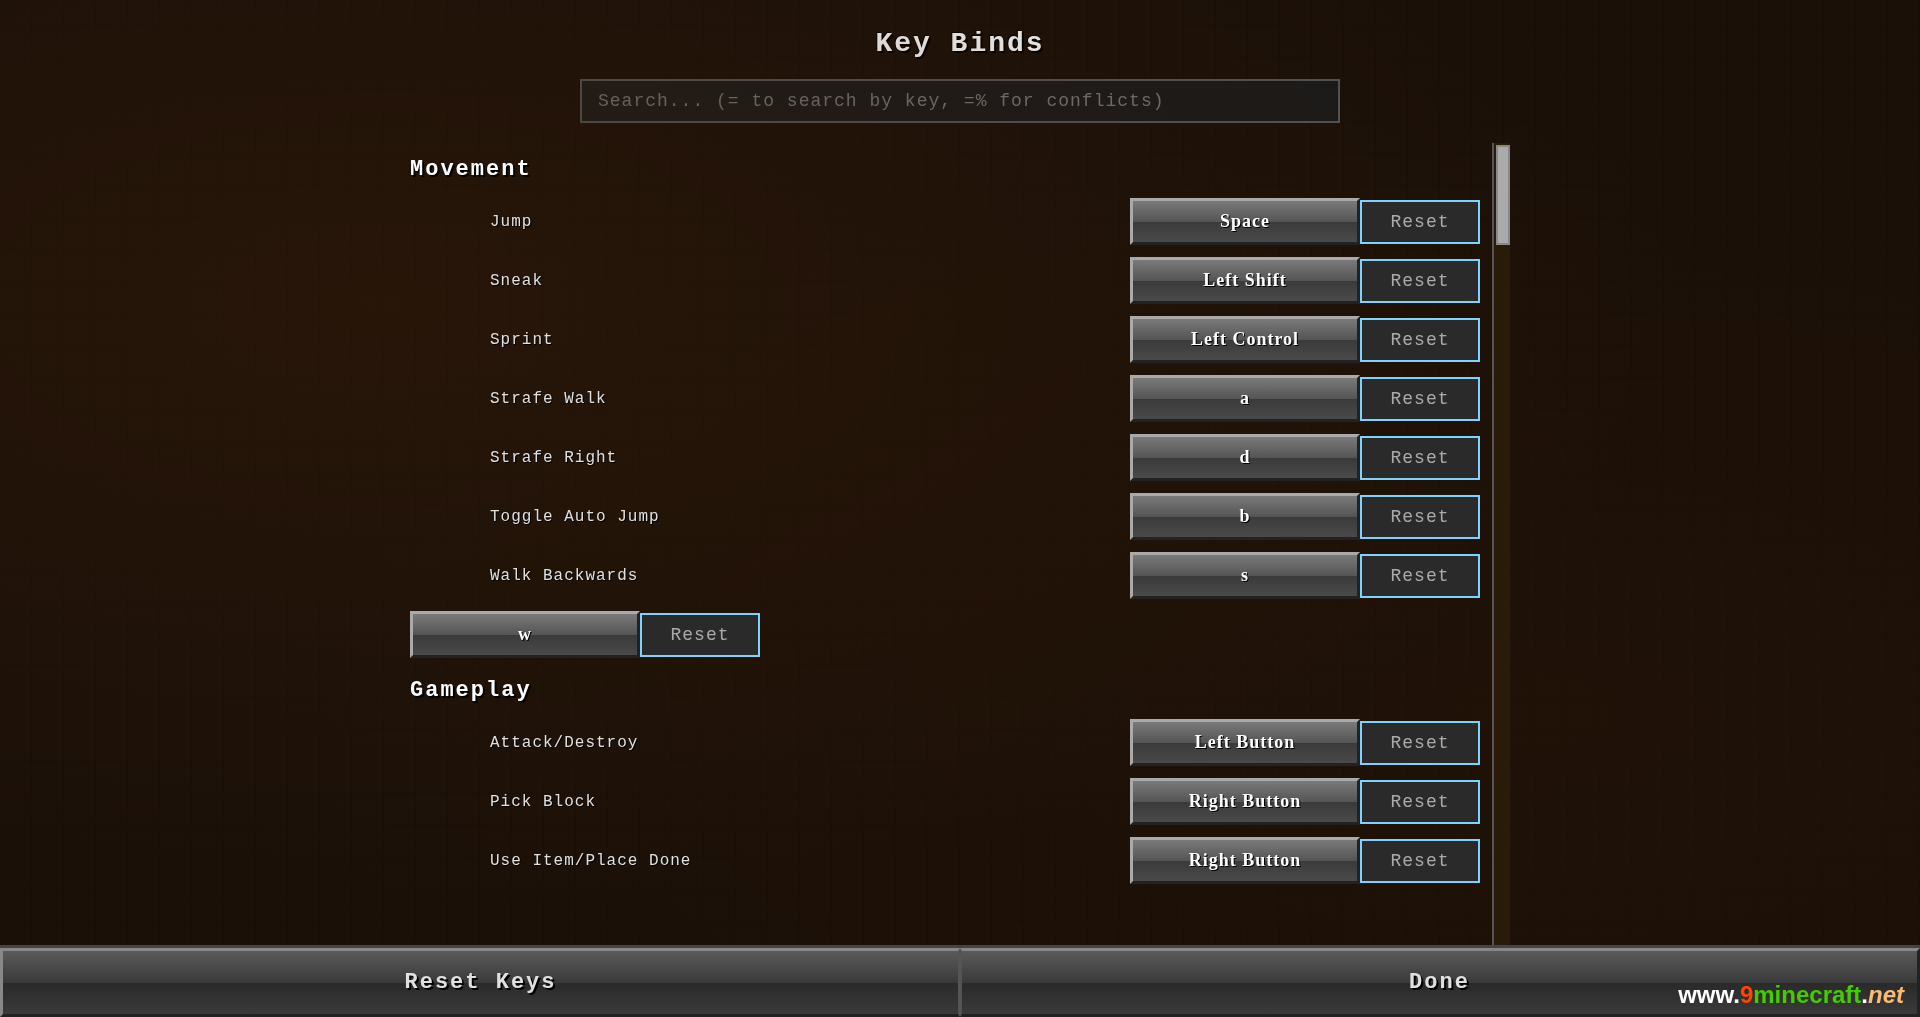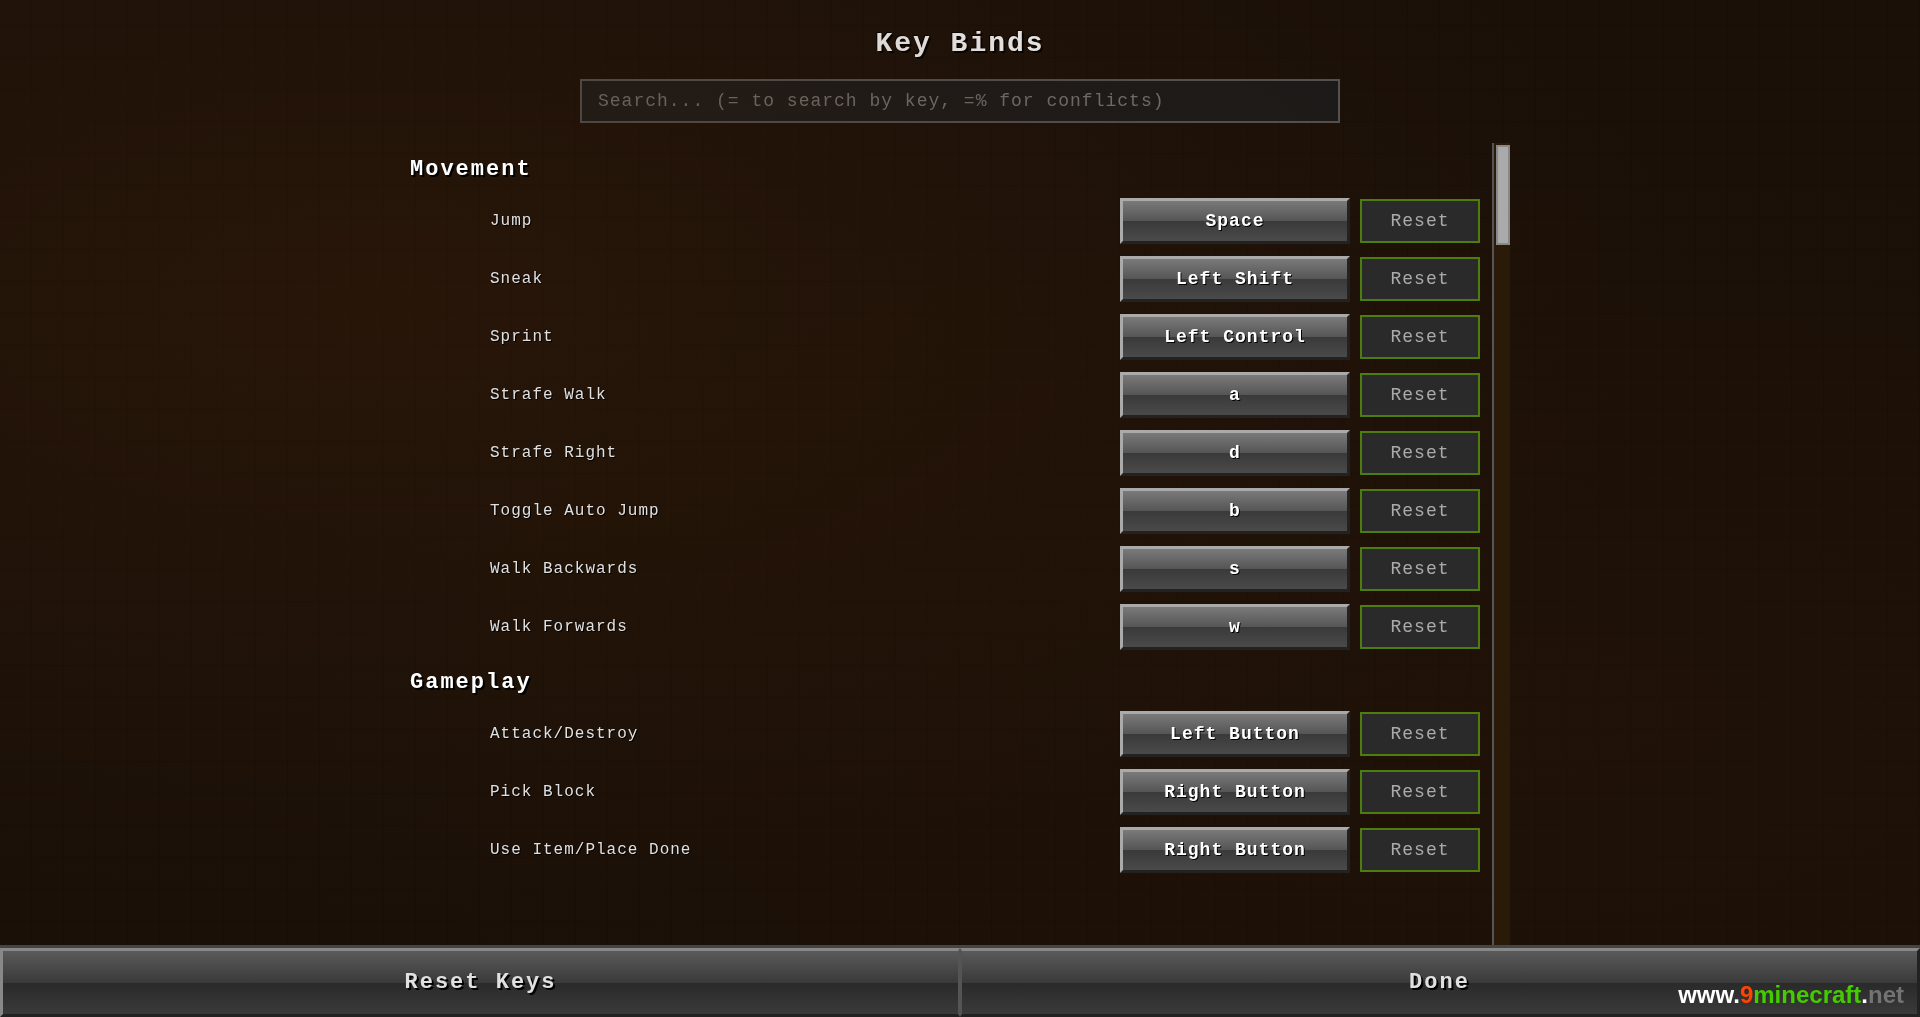--- a/index.html
+++ b/index.html
@@ -100,35 +100,34 @@
 
     .keybind-button {
       width: 230px;
       padding: 10px 8px;
       background: linear-gradient(to bottom, #7a7a7a 0%, #555 50%, #3a3a3a 51%, #4a4a4a 100%);
       border-top: 3px solid #aaa;
       border-left: 3px solid #aaa;
       border-right: 3px solid #222;
       border-bottom: 3px solid #222;
       color: #ffffff;
-      font-family: Liberation Mono, monospace;
+      font-family: Liberation Serif, serif;
       font-size: 18px;
       font-weight: bold;
       text-align: center;
       cursor: pointer;
       letter-spacing: 1px;
       text-shadow: 1px 1px 0 #000;
-      margin-right: 10px;
     }
 
     .reset-button {
       width: 120px;
       padding: 10px 8px;
       background: #2a2a2a;
-      border: 2px solid #4d7c0f;
+      border: 2px solid #7dd3fc;
       color: #aaa;
       font-family: 'Courier New', monospace;
       font-size: 18px;
       text-align: center;
       cursor: pointer;
       letter-spacing: 1px;
     }
 
     .bottom-bar {
       position: absolute;
@@ -191,21 +190,22 @@
 
     .watermark-mine {
       color: #44cc00;
     }
 
     .watermark-craft {
       color: #ffffff;
     }
 
     .watermark-net {
-      color: #737373;
+      color: #fdba74;
+      font-style: italic;
     }
 
     .content-wrapper {
       width: 1100px;
       position: relative;
       flex: 1;
     }
 
     .binds-content {
       padding-right: 30px;
@@ -261,21 +261,20 @@
       <button class="reset-button">Reset</button>
     </div>
 
     <div class="keybind-row">
       <span class="keybind-label">Walk Backwards</span>
       <button class="keybind-button">s</button>
       <button class="reset-button">Reset</button>
     </div>
 
     <div class="keybind-row">
-      <span class="keybind-label">Walk Forwards</span>
       <button class="keybind-button">w</button>
       <button class="reset-button">Reset</button>
     </div>
 
     <div class="section-header">Gameplay</div>
 
     <div class="keybind-row">
       <span class="keybind-label">Attack/Destroy</span>
       <button class="keybind-button">Left Button</button>
       <button class="reset-button">Reset</button>

